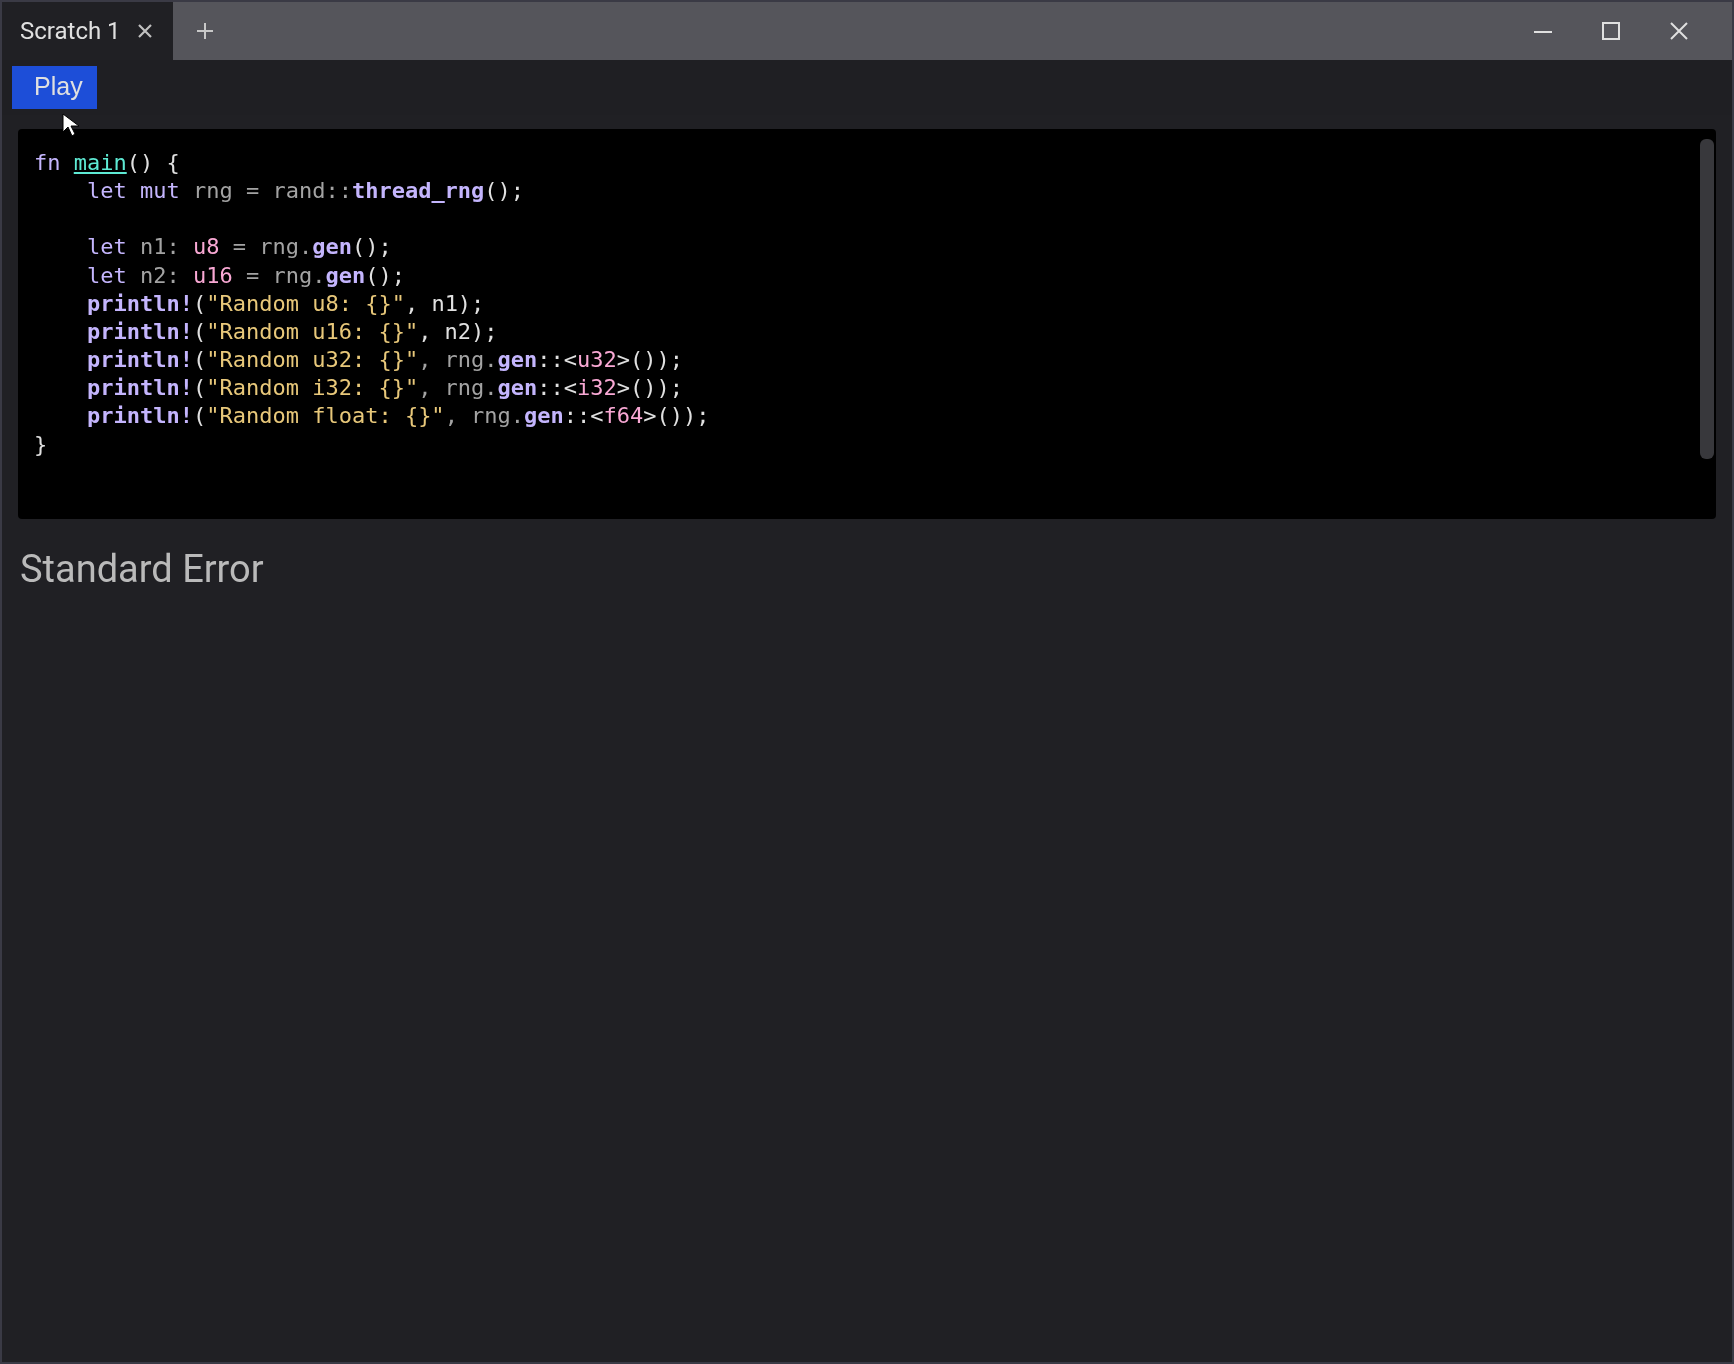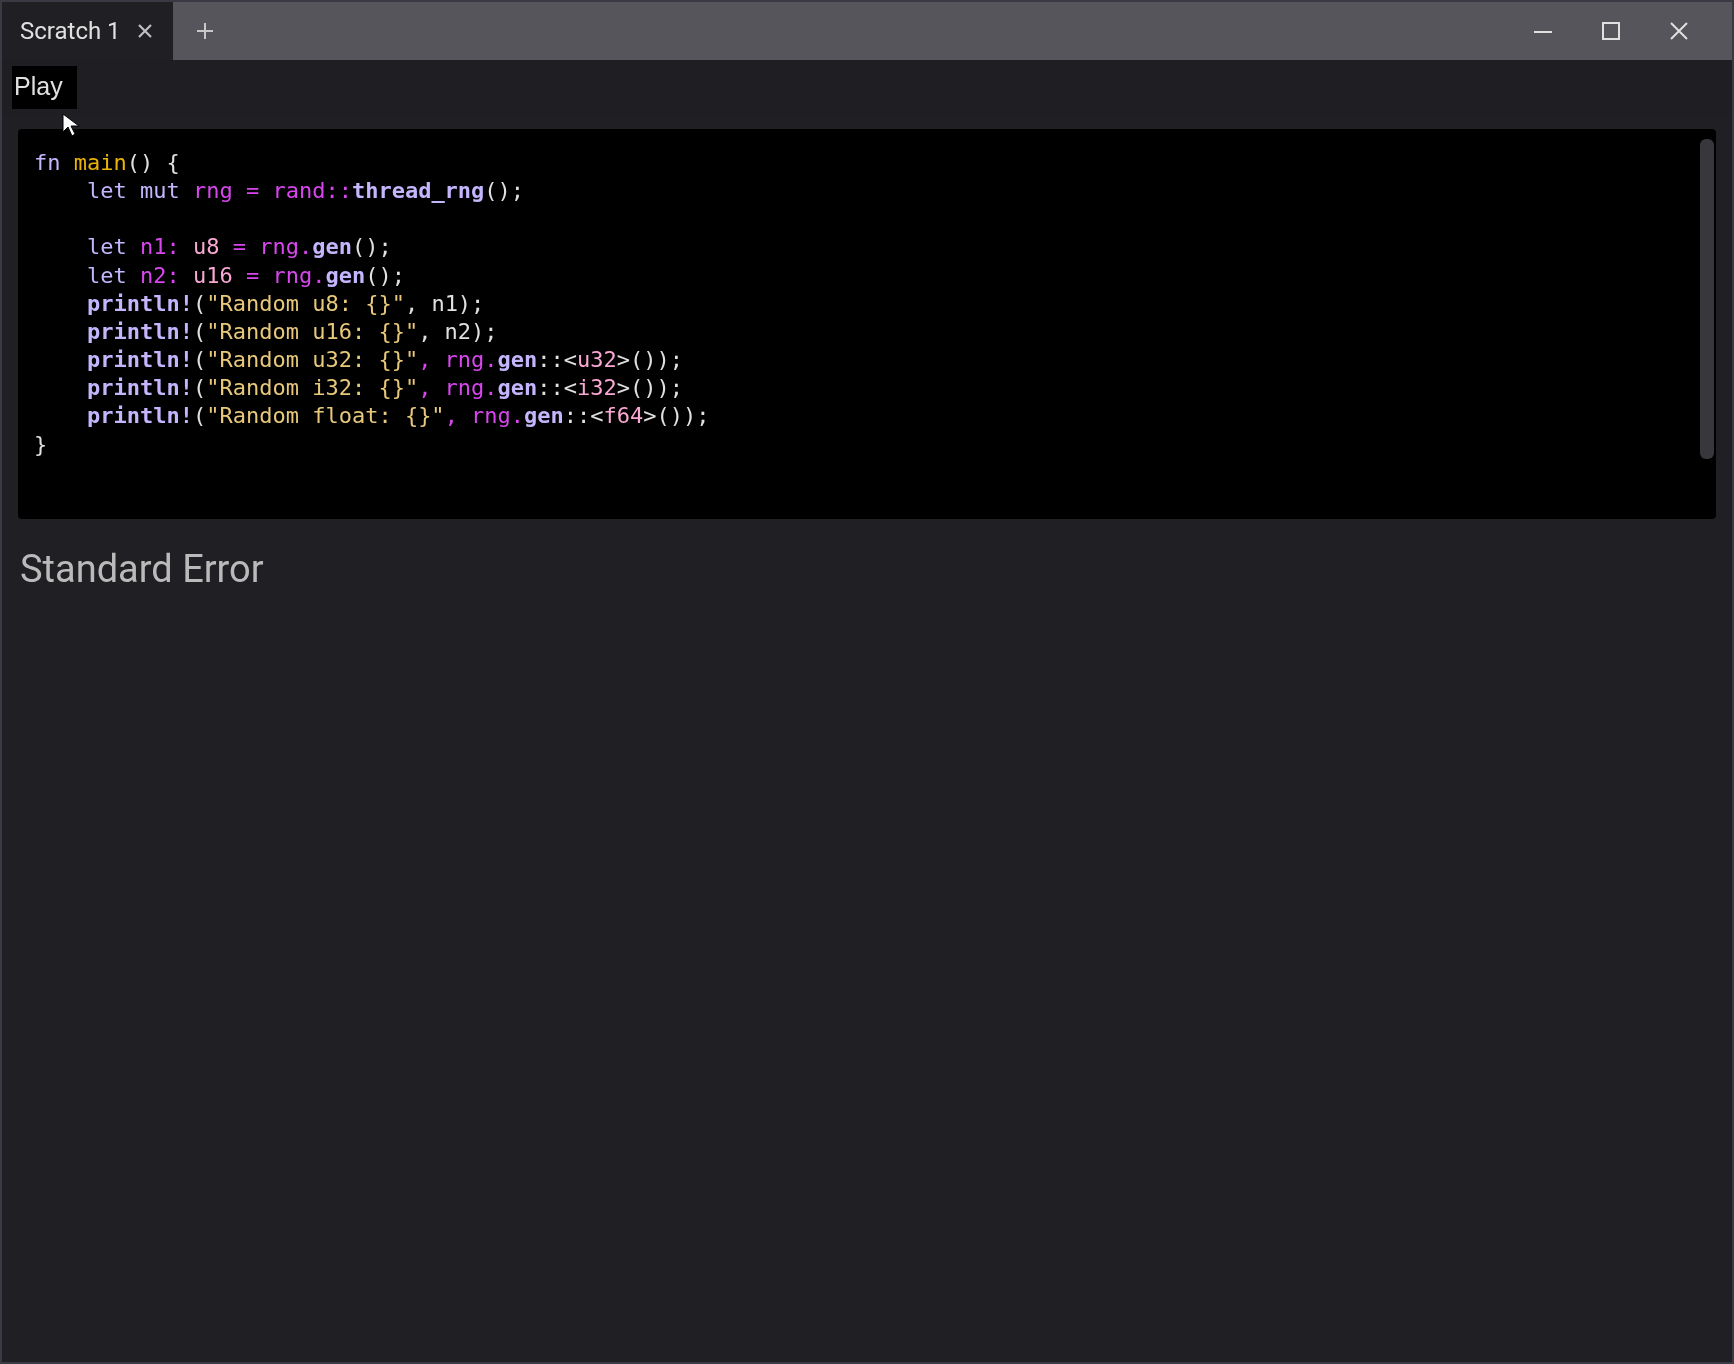--- a/index.html
+++ b/index.html
@@ -72,24 +72,24 @@
       align-items: center;
       justify-content: center;
     }
     .toolbar {
       background: #1f1f23;
       padding: 6px 10px;
       display: flex;
       align-items: center;
     }
     .play-btn {
-      background: #000000;
+      background: #1d4ed8;
       color: #e0e0e0;
       border: none;
-      padding: 6px 14px 8px 2px;
+      padding: 6px 14px 8px 22px;
       font-size: 25px;
       cursor: pointer;
     }
     .content {
       flex: 1;
       padding: 14px 16px 0 16px;
       display: flex;
       flex-direction: column;
       overflow: hidden;
     }
@@ -112,23 +112,23 @@
       background: #38383c;
       border-radius: 6px;
     }
     .section-heading {
       font-size: 38px;
       color: #bababa;
       font-weight: 400;
       padding: 28px 2px 12px 2px;
     }
     .kw { color: #c4b5fd; }
-    .fn { color: #eab308; }
+    .fn { color: #5eead4; text-decoration: underline; }
     .type { color: #f9a8d4; }
-    .var { color: #d946ef; }
+    .var { color: #a3a3a3; }
     .call { color: #c4b5fd; font-weight: bold; }
     .str { color: #e8c87a; }
     .punct { color: #e0e0e0; }
     .cursor-pointer {
       position: absolute;
       width: 20px;
       height: 26px;
       left: 62px;
       top: 113px;
       pointer-events: none;

